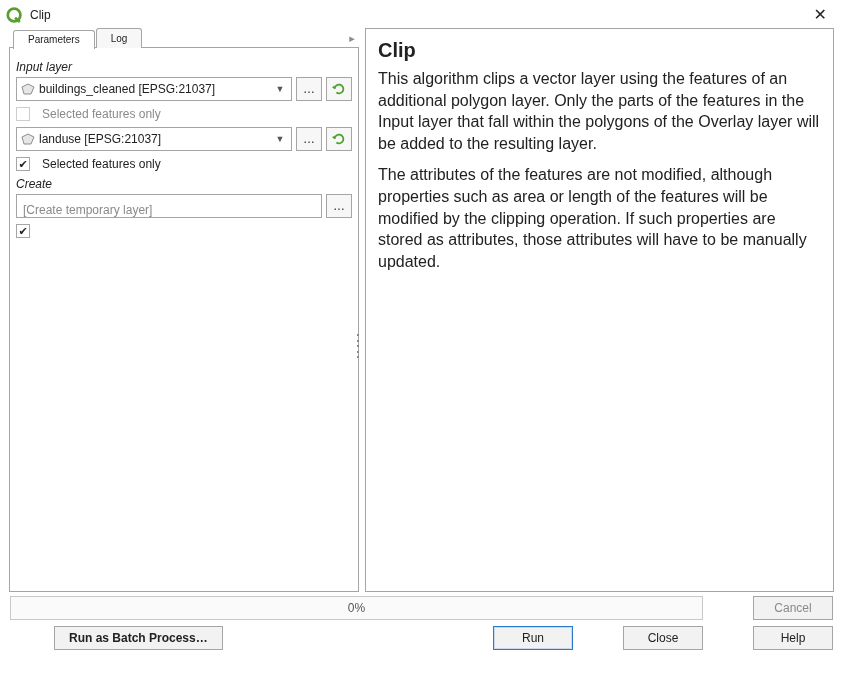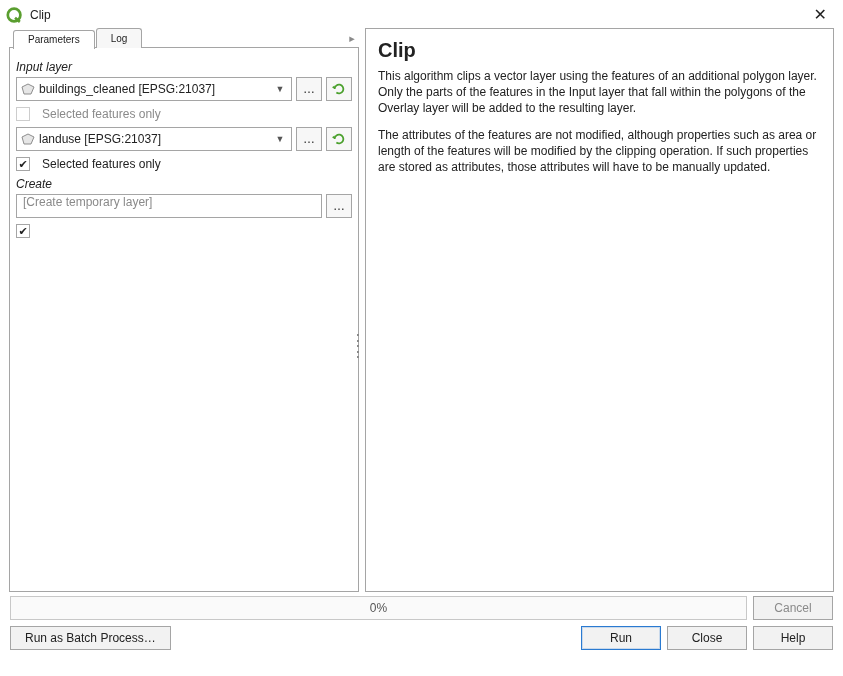--- a/index.html
+++ b/index.html
@@ -92,35 +92,35 @@
     display: inline-flex; align-items: center; justify-content: center;
     font-size: 11px; line-height: 1;
   }
   .chk.disabled { border-color: #cdcdcd; }
   .checkbox-row .lbl.disabled { color: #8a8a8a; }
   .text-input {
     flex: 1; height: 24px;
     border: 1px solid #a5a5a5;
     padding: 0 6px;
     color: #8a8a8a;
-    display: flex; align-items: flex-start;
+    display: flex; align-items: flex-end;
     background: #fff;
     cursor: text;
   }
   
   .help-panel {
     border: 1px solid #a5a5a5;
     height: 100%;
     padding: 10px 12px;
     background: #fff;
     overflow: auto;
     position: relative;
   }
   .help-title { font-size: 20px; font-weight: 600; margin: 0 0 6px 0; }
-  .help-p { font-size: 12px; line-height: 1.35; margin: 0 0 10px 0; color: #222; }
+  .help-p { font-size: 16px; line-height: 1.35; margin: 0 0 10px 0; color: #222; }
   
   .splitter-grip {
     position: absolute;
     left: 356px; top: 306px;
     width: 4px; height: 24px;
     display: flex; flex-direction: column; justify-content: space-between;
     cursor: col-resize;
   }
   .splitter-grip span { display: block; width: 2px; height: 2px; background: #8a8a8a; margin: 0 auto; }
   
@@ -137,20 +137,21 @@
   }
   .btn {
     height: 24px;
     border: 1px solid #a5a5a5;
     background: #f2f2f2;
     padding: 0 14px;
     display: inline-flex; align-items: center; justify-content: center;
     cursor: default;
     font-size: 12px;
     min-width: 80px;
+    margin-left: 44px;
   }
   .btn.default { border-color: #2a7ad1; box-shadow: 0 0 0 1px rgba(42,122,209,0.2) inset; }
   .btn.disabled { color: #8a8a8a; }
   .btn-row { display: flex; align-items: center; margin-top: 6px; gap: 6px; }
   .btn-row .spacer { flex: 1; }
 </style>
 </head>
 <body>
 
 <div class="titlebar">
@@ -265,19 +266,19 @@
 </div>
 
 <div class="bottom">
   <div class="progress-row">
     <div class="progress">
       <span>0%</span>
     </div>
     <div class="btn disabled">Cancel</div>
   </div>
   <div class="btn-row">
-    <div class="btn" style="min-width:0;">Run as Batch Process…</div>
+    <div class="btn" style="min-width:0;font-weight:bold;">Run as Batch Process…</div>
     <div class="spacer"></div>
     <div class="btn default">Run</div>
     <div class="btn">Close</div>
     <div class="btn">Help</div>
   </div>
 </div>
 
 </body></html>

